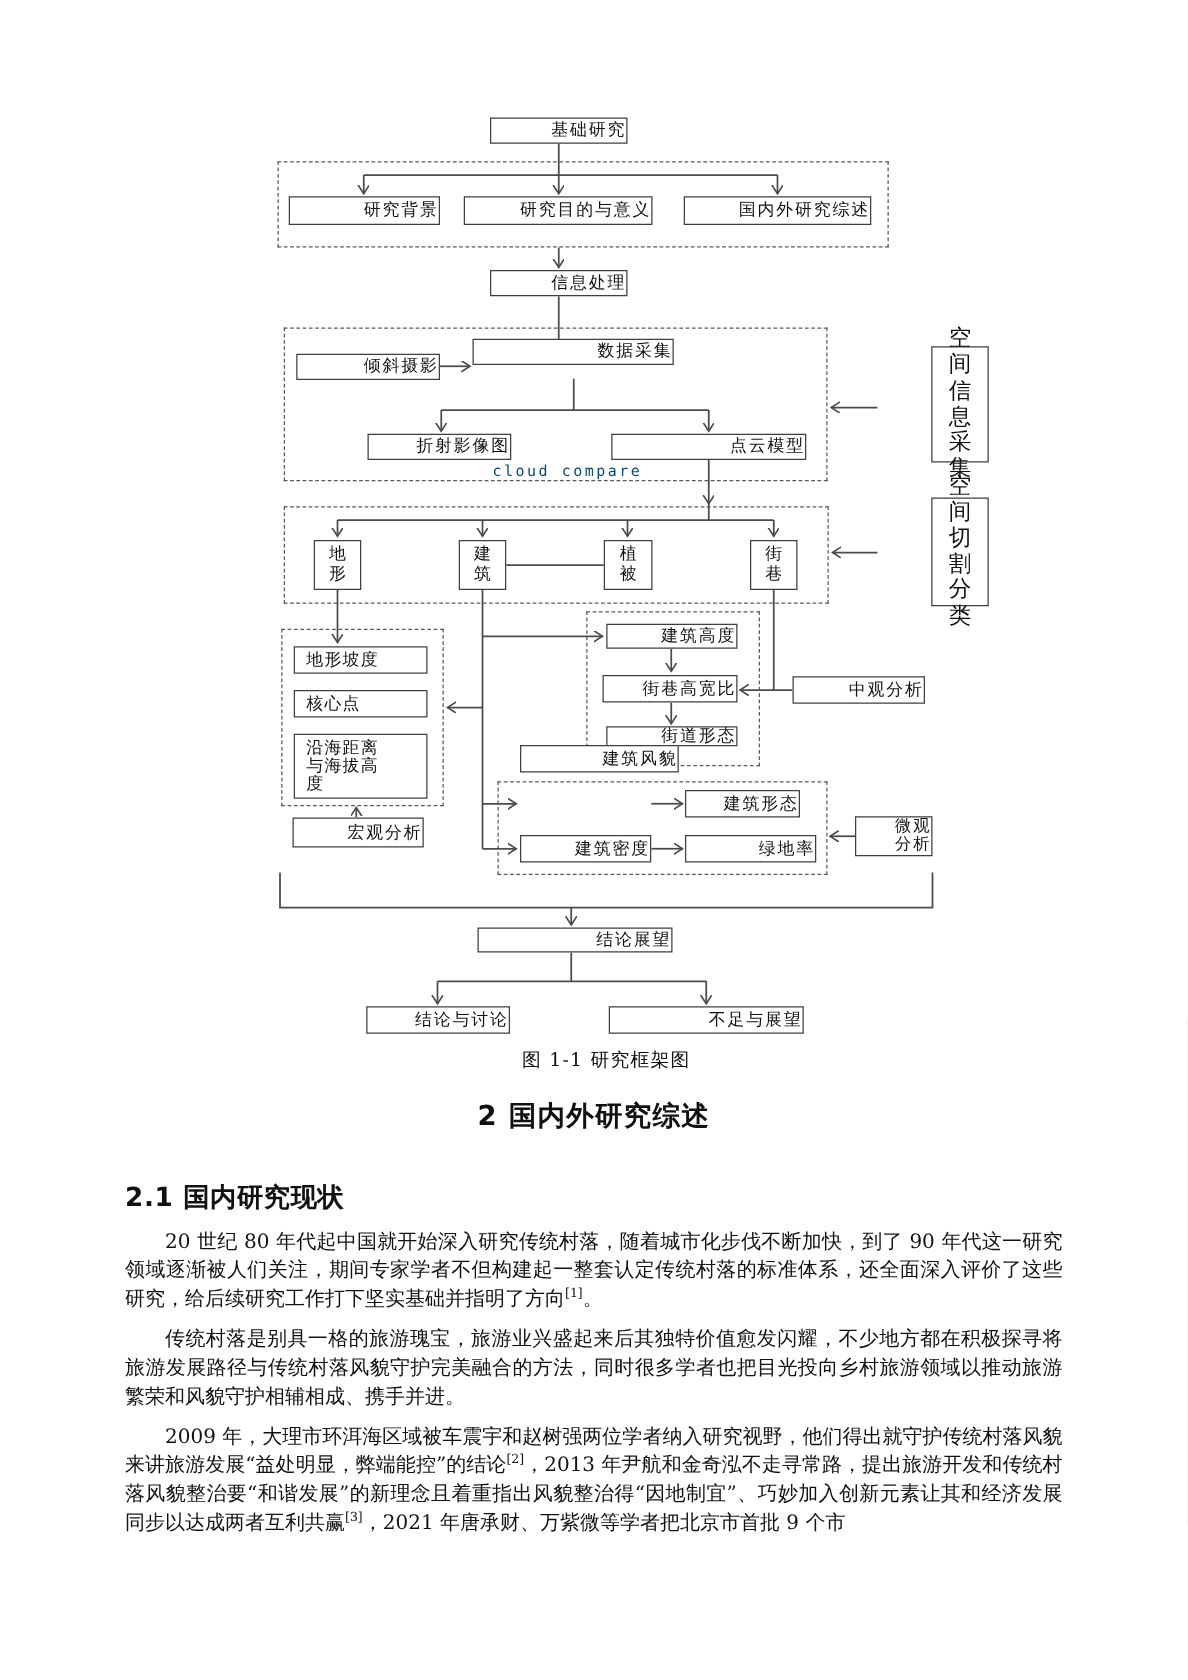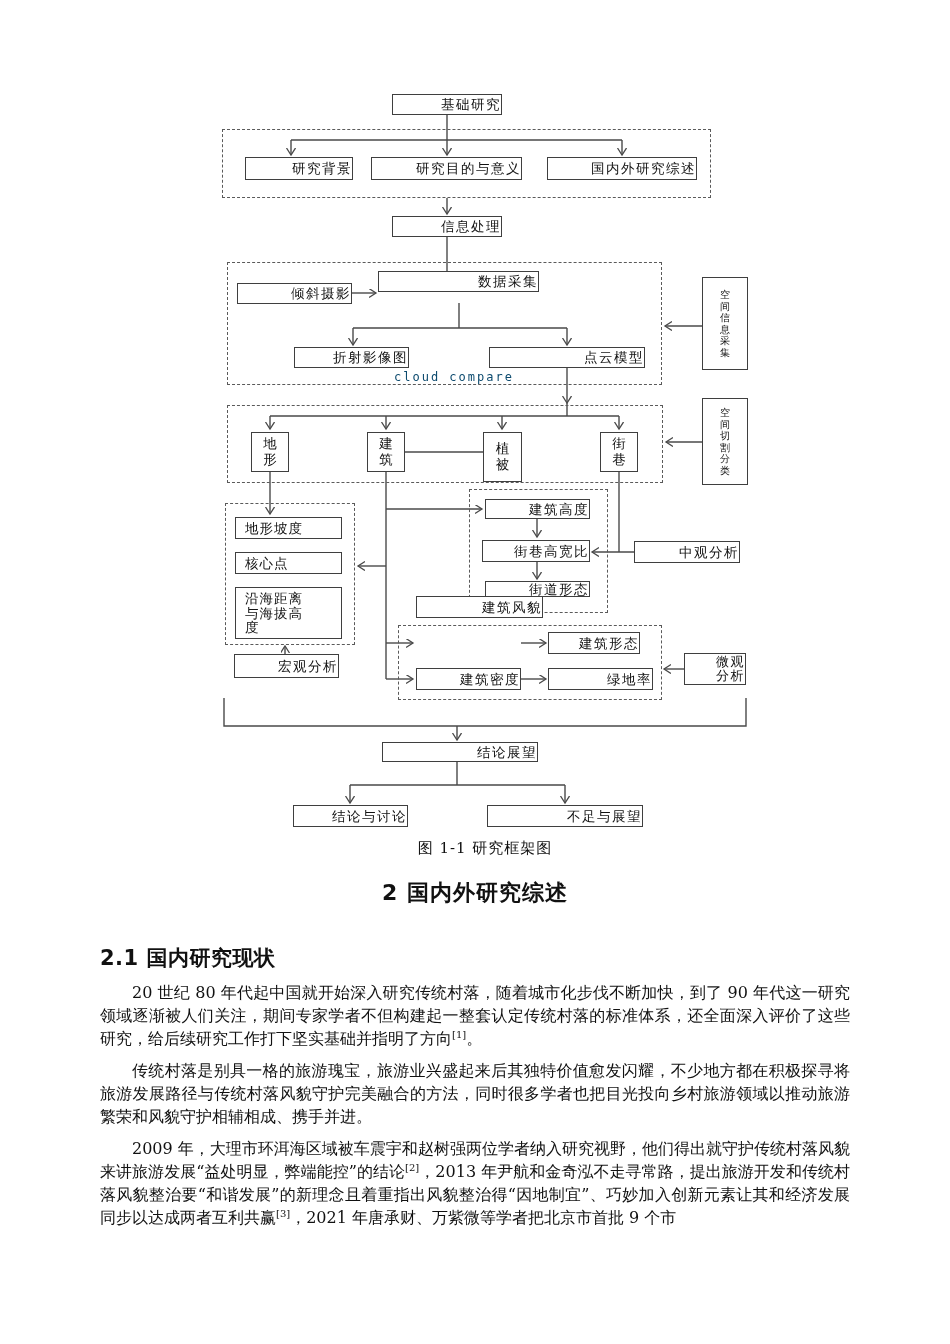--- a/index.html
+++ b/index.html
@@ -9,21 +9,21 @@
   #flow{position:absolute;left:0;top:0;width:950px;height:870px;}
   #flow svg{position:absolute;left:0;top:0;}
   .box{position:absolute;border:1.4px solid #3f3f3f;background:#fff;box-sizing:border-box;
        display:flex;align-items:center;justify-content:flex-end;
        font-size:13.5px;letter-spacing:1.5px;line-height:1.1;text-align:center;}
   .leftpad{justify-content:flex-start;text-align:left;padding-left:9px;letter-spacing:1px;}
   .pre{white-space:pre-line;}
   .vt span{display:block;width:1.12em;margin:0 auto;word-break:break-all;
            line-height:1.15;text-align:center;letter-spacing:0;}
   .vt{letter-spacing:0;}
-  .vt.small{font-size:10px;}
+  .vt.small{font-size:18px;margin-left:43px;}
   .dashed{position:absolute;border:1.5px dashed #5a5a5a;box-sizing:border-box;background:transparent;}
   #cloud-label{position:absolute;font-family:"DejaVu Sans Mono","Liberation Mono",monospace;
                font-size:12px;letter-spacing:2px;color:#0c4a6e;margin-top:41px;}
   #fig-caption{position:absolute;left:365px;top:839px;width:240px;text-align:center;
                font-size:15px;letter-spacing:1px;}
   
   #textcol{position:absolute;left:100px;top:878px;width:750px;}
   .h-chapter{font-family:"DejaVu Sans","Liberation Sans",sans-serif;font-weight:bold;
              font-size:22px;text-align:center;margin:0;letter-spacing:1px;}
   .h-section{font-family:"DejaVu Sans","Liberation Sans",sans-serif;font-weight:bold;
@@ -91,21 +91,21 @@
     <div class="dashed" style="left:222px;top:129px;width:489px;height:69px"></div>
     <div class="dashed" style="left:227px;top:262px;width:435px;height:123px"></div>
     <div class="dashed" style="left:227px;top:405px;width:436px;height:78px"></div>
     <div class="dashed" style="left:225px;top:503px;width:130px;height:142px"></div>
     <div class="dashed" style="left:469px;top:489px;width:139px;height:124px"></div>
     <div class="dashed" style="left:398px;top:625px;width:264px;height:75px"></div>
 
     <div class="box" style="left:392px;top:94px;width:110px;height:21px">
         <span>基础研究</span>
       </div>
-    <div class="box" style="left:245px;top:157px;width:108px;height:23px">
+    <div class="box" style="left:231px;top:157px;width:121px;height:23px">
         <span>研究背景</span>
       </div>
     <div class="box" style="left:371px;top:157px;width:151px;height:23px">
         <span>研究目的与意义</span>
       </div>
     <div class="box" style="left:547px;top:157px;width:150px;height:23px">
         <span>国内外研究综述</span>
       </div>
     <div class="box" style="left:392px;top:216px;width:110px;height:21px">
         <span>信息处理</span>
@@ -126,21 +126,21 @@
     <div class="box vt small" style="left:702px;top:277px;width:46px;height:93px">
         <span>空间信息采集</span>
       </div>
 
     <div class="box vt" style="left:251px;top:432px;width:38px;height:40px">
         <span>地形</span>
       </div>
     <div class="box vt" style="left:367px;top:432px;width:38px;height:40px">
         <span>建筑</span>
       </div>
-    <div class="box vt" style="left:483px;top:432px;width:39px;height:50px">
+    <div class="box vt" style="left:483px;top:432px;width:39px;height:40px">
         <span>植被</span>
       </div>
     <div class="box vt" style="left:600px;top:432px;width:38px;height:40px">
         <span>街巷</span>
       </div>
     <div class="box vt small" style="left:702px;top:398px;width:46px;height:87px">
         <span>空间切割分类</span>
       </div>
 
     <div class="box leftpad" style="left:235px;top:517px;width:107px;height:22px">

